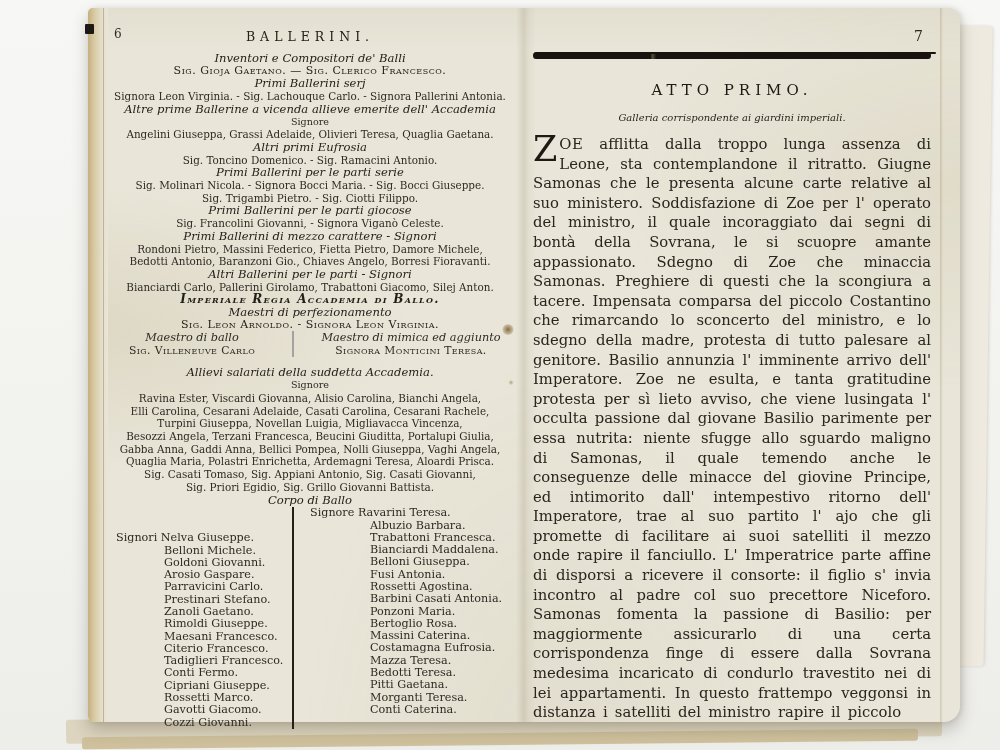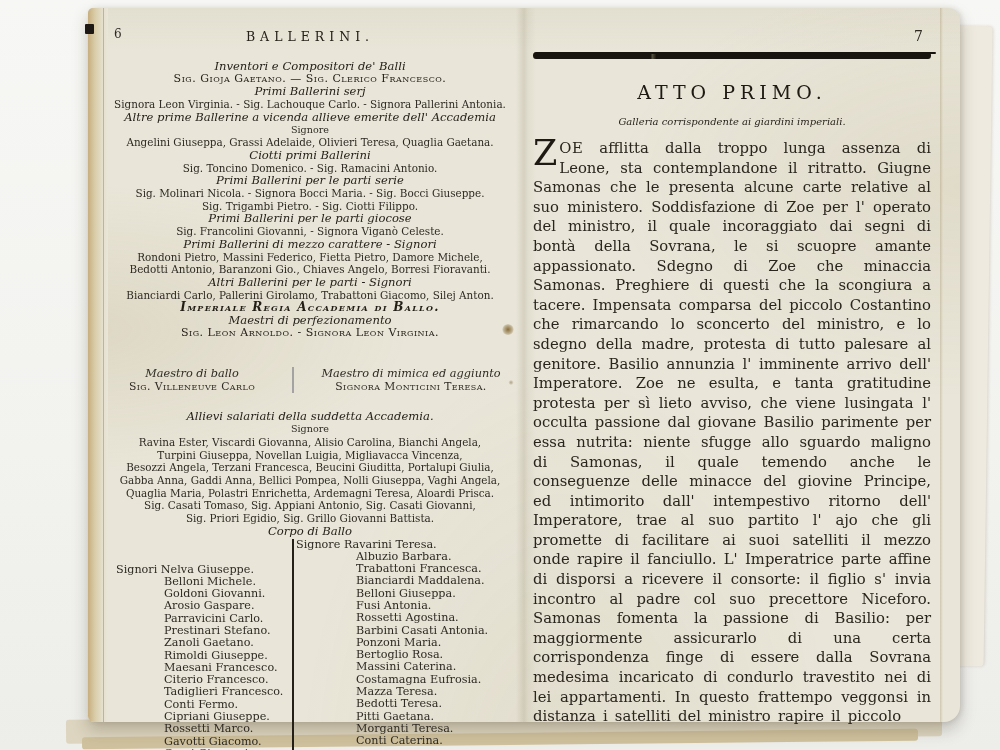--- a/index.html
+++ b/index.html
@@ -38,48 +38,48 @@
   .blot-tl{position:absolute;left:-3px;top:16px;width:9px;height:10px;background:#1d1813;border-radius:1px;}
   .stain-gutter{position:absolute;left:414px;top:316px;width:12px;height:11px;border-radius:50%;
     background:radial-gradient(circle,#8a6e3c 0%,rgba(138,110,60,.4) 55%,transparent 75%);}
   .stain-sm{position:absolute;left:420px;top:372px;width:6px;height:5px;border-radius:50%;
     background:radial-gradient(circle,rgba(120,95,50,.5),transparent 70%);}
   
   .left-content{position:absolute;left:4px;top:6px;width:436px;color:#2e2a23;}
   .lp-header{position:relative;text-align:center;margin-top:12px;height:17px;}
   .lp-title{font-size:12.5px;letter-spacing:5px;color:#262119;}
   .lp-pageno{position:absolute;left:22px;top:1px;font-size:12px;letter-spacing:0;}
-  .lines{margin-top:17px;}
+  .lines{margin-top:9px;}
   .ln{text-align:center;white-space:nowrap;line-height:12.7px;font-size:10.4px;}
   .ln.pl{font-size:10.4px;}
   .ln.it{font-style:italic;font-size:11.6px;color:#26211a;}
   .ln.sc{font-variant:small-caps;font-size:11px;letter-spacing:.5px;color:#26211a;}
   .ln.sm{font-size:9.6px;}
   .ln.hdr{font-style:italic;font-variant:small-caps;font-weight:bold;letter-spacing:1.3px;font-size:12px;color:#221d15;}
-  .maestri{display:grid;grid-template-columns:200px 236px;line-height:13px;margin-top:28px;}
+  .maestri{display:grid;grid-template-columns:200px 236px;line-height:13px;}
   .mcol{text-align:center;}
   .mcol.r{border-left:2px solid #a3a3a3;}
   .mtitle{font-style:italic;font-size:11.3px;display:block;}
   .mname{font-variant:small-caps;font-size:10.8px;letter-spacing:.4px;display:block;}
   .corpo{display:grid;grid-template-columns:200px 236px;margin-top:1px;}
   .ccol{font-size:11.2px;line-height:12.3px;}
   .ccol.l{padding-left:24px;margin-top:25px;}
-  .ccol.r{border-left:2px solid #241f17;padding-left:2px;}
+  .ccol.r{border-left:2px solid #241f17;padding-left:16px;}
   .crow{white-space:nowrap;}
   .ccol.l .crow.indent{margin-left:48px;}
   .ccol.r .crow.indent{margin-left:60px;}
   .clabel{}
   
   .right-content{position:absolute;left:445px;top:6px;width:398px;color:#2c2820;}
   .rp-pageno{position:absolute;right:8px;top:14px;font-size:14px;}
   .header-rule{margin-top:38px;height:7px;border-radius:3px/50%;
     background:linear-gradient(90deg,#17130e 0%,#17130e 29.5%,#55503f 30%,#17130e 31%,#17130e 100%);}
   .header-rule::after{content:'';display:block;height:2px;margin-top:2px;margin-left:4px;margin-right:-5px;
     background:#17130e;border-radius:2px;}
-  .act-title{margin-top:22px;text-align:center;font-size:19px;letter-spacing:5px;color:#1e1912;}
+  .act-title{margin-top:22px;text-align:center;font-size:15px;letter-spacing:5px;color:#1e1912;}
   .scene-caption{margin-top:13px;text-align:center;font-style:italic;font-size:10px;color:#241f17;}
   .body-par{margin-top:11px;font-size:14.8px;line-height:19.6px;text-align:justify;word-spacing:2.5px;color:#2a251d;}
   .dropcap{float:left;font-size:35px;line-height:27px;margin:2px 2px 0 0;color:#1e1912;}
   .aftercap{font-variant:small-caps;letter-spacing:.5px;}
 </style>
 </head>
 <body>
 
 <div class="scan">
 
@@ -101,21 +101,21 @@
         <span class="lp-title">BALLERINI.</span>
       </div>
       <div class="lines">
           <div class="ln it">Inventori e Compositori de' Balli</div>
           <div class="ln sc">Sig. Gioja Gaetano. — Sig. Clerico Francesco.</div>
           <div class="ln it">Primi Ballerini serj</div>
           <div class="ln pl">Signora Leon Virginia. - Sig. Lachouque Carlo. - Signora Pallerini Antonia.</div>
           <div class="ln it">Altre prime Ballerine a vicenda allieve emerite dell' Accademia</div>
           <div class="ln sm">Signore</div>
           <div class="ln pl">Angelini Giuseppa, Grassi Adelaide, Olivieri Teresa, Quaglia Gaetana.</div>
-          <div class="ln it">Ciotti primi Ballerini</div>
+          <div class="ln it">Altri primi Eufrosia</div>
           <div class="ln pl">Sig. Toncino Domenico. - Sig. Ramacini Antonio.</div>
           <div class="ln it">Primi Ballerini per le parti serie</div>
           <div class="ln pl">Sig. Molinari Nicola. - Signora Bocci Maria. - Sig. Bocci Giuseppe.</div>
           <div class="ln pl">Sig. Trigambi Pietro. - Sig. Ciotti Filippo.</div>
           <div class="ln it">Primi Ballerini per le parti giocose</div>
           <div class="ln pl">Sig. Francolini Giovanni, - Signora Viganò Celeste.</div>
           <div class="ln it">Primi Ballerini di mezzo carattere - Signori</div>
           <div class="ln pl">Rondoni Pietro, Massini Federico, Fietta Pietro, Damore Michele,</div>
           <div class="ln pl">Bedotti Antonio, Baranzoni Gio., Chiaves Angelo, Borresi Fioravanti.</div>
           <div class="ln it">Altri Ballerini per le parti - Signori</div>
@@ -131,20 +131,21 @@
         </div>
         <div class="mcol r">
           <span class="mtitle">Maestro di mimica ed aggiunto</span>
           <span class="mname">Signora Monticini Teresa.</span>
         </div>
       </div>
       <div class="lines">
           <div class="ln it">Allievi salariati della suddetta Accademia.</div>
           <div class="ln sm">Signore</div>
           <div class="ln pl">Ravina Ester, Viscardi Giovanna, Alisio Carolina, Bianchi Angela,</div>
+          <div class="ln pl">Elli Carolina, Cesarani Adelaide, Casati Carolina, Cesarani Rachele,</div>
           <div class="ln pl">Turpini Giuseppa, Novellan Luigia, Migliavacca Vincenza,</div>
           <div class="ln pl">Besozzi Angela, Terzani Francesca, Beucini Giuditta, Portalupi Giulia,</div>
           <div class="ln pl">Gabba Anna, Gaddi Anna, Bellici Pompea, Nolli Giuseppa, Vaghi Angela,</div>
           <div class="ln pl">Quaglia Maria, Polastri Enrichetta, Ardemagni Teresa, Aloardi Prisca.</div>
           <div class="ln pl">Sig. Casati Tomaso, Sig. Appiani Antonio, Sig. Casati Giovanni,</div>
           <div class="ln pl">Sig. Priori Egidio, Sig. Grillo Giovanni Battista.</div>
           <div class="ln it">Corpo di Ballo</div>
         </div>
       <div class="corpo">
         <div class="ccol l">

